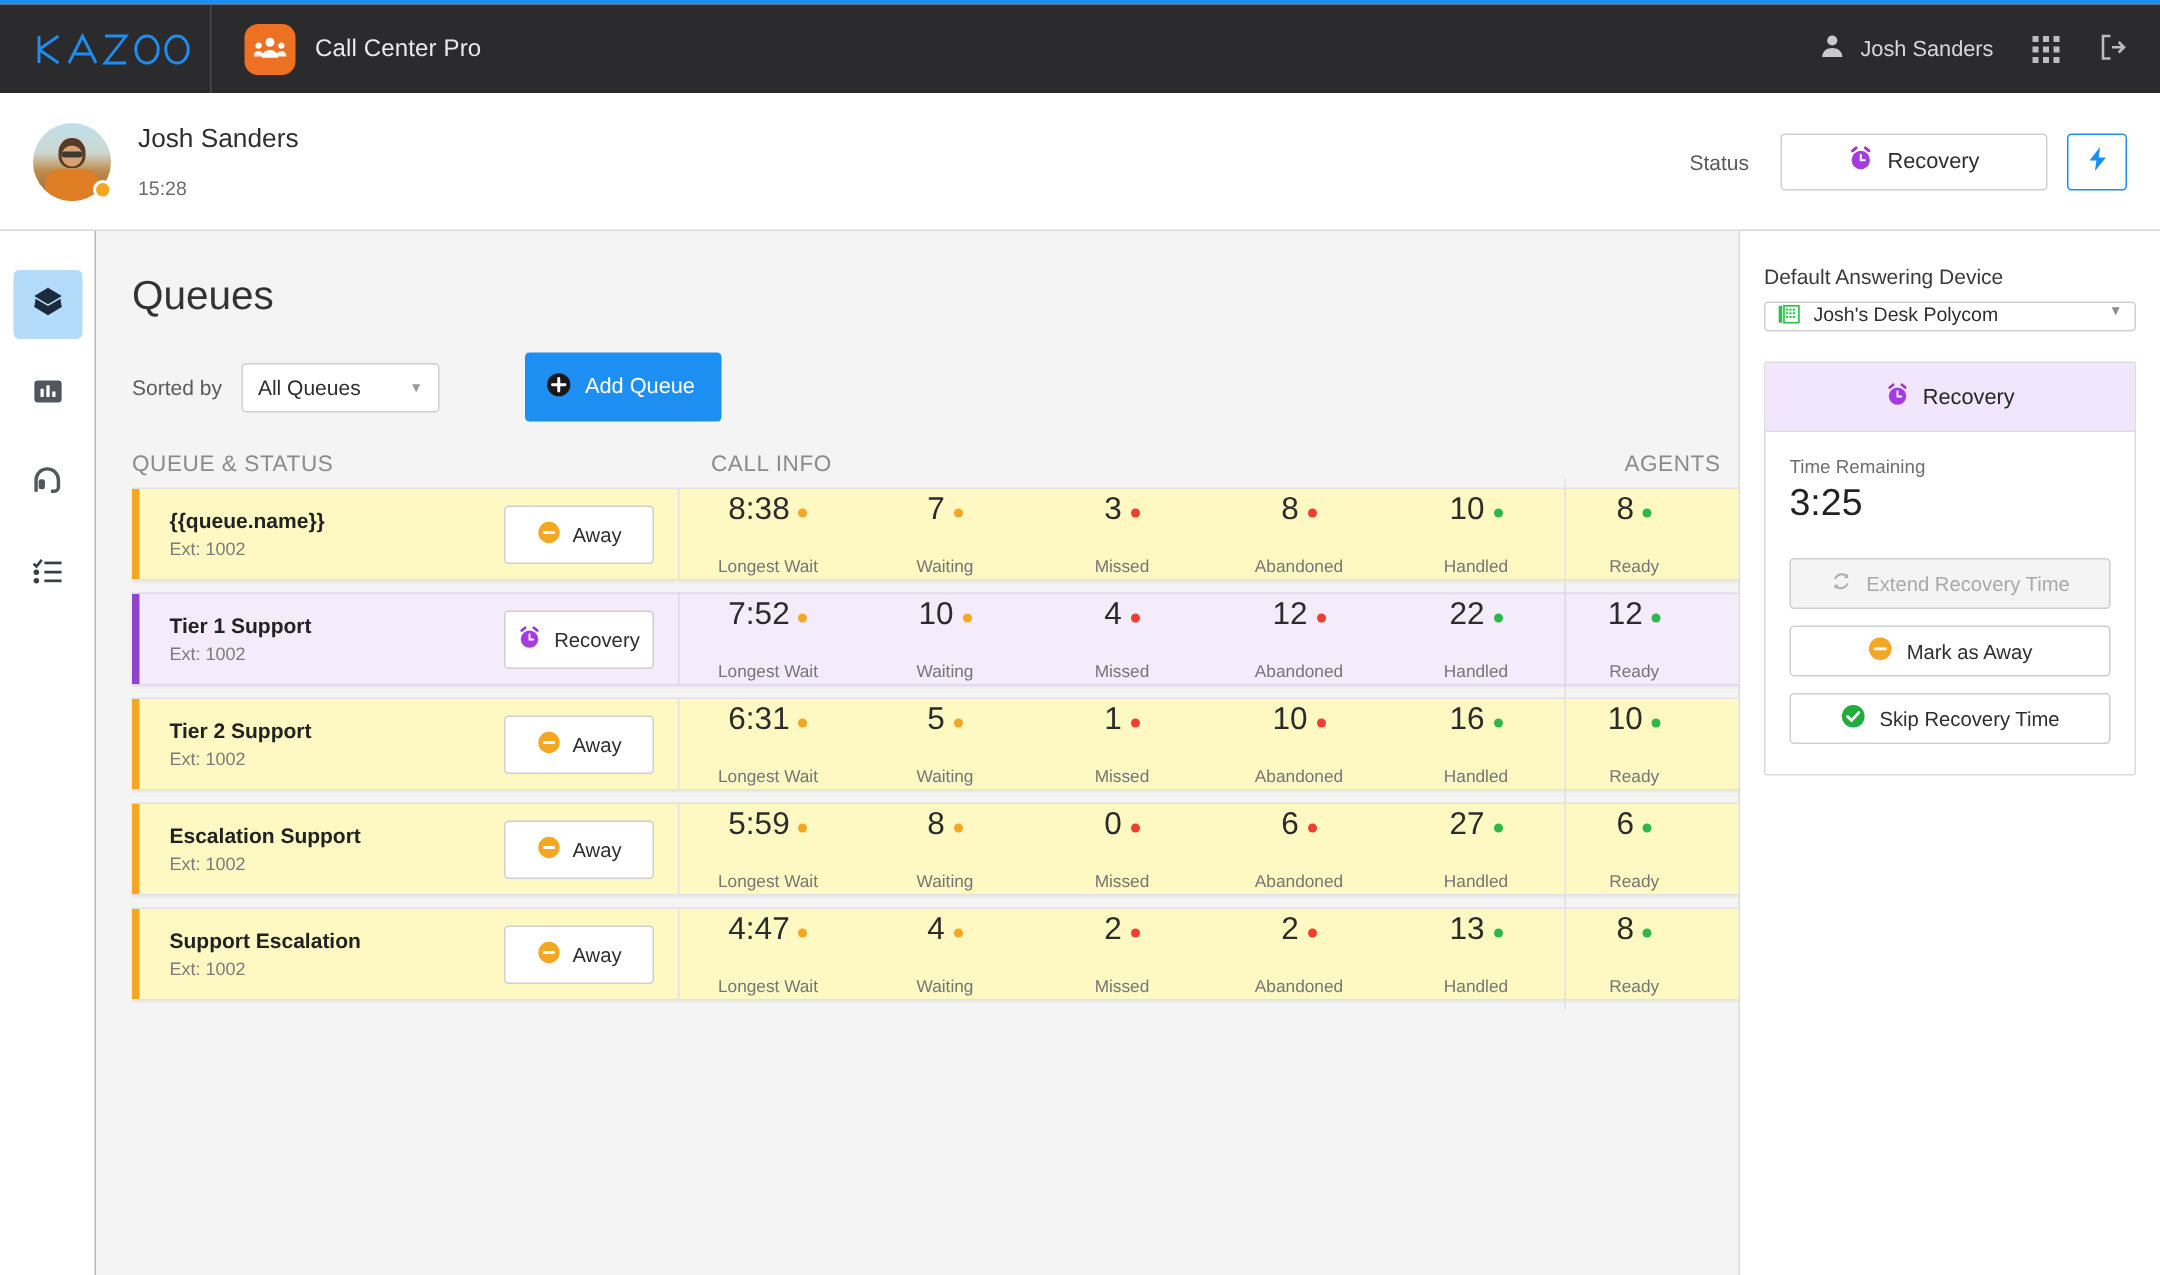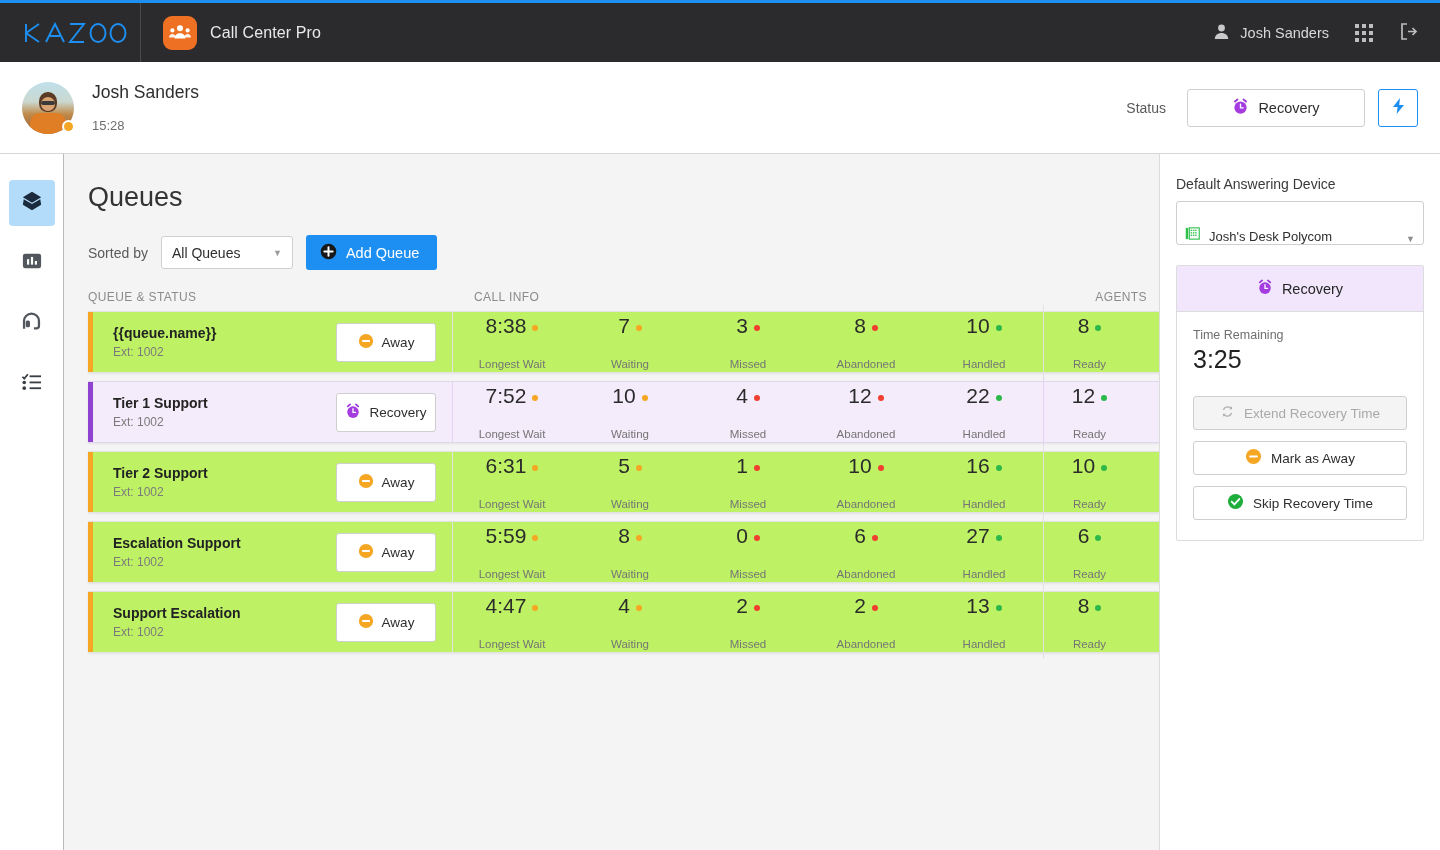--- a/index.html
+++ b/index.html
@@ -118,40 +118,41 @@
 
   .toolbar { display: flex; align-items: center; gap: 13px; padding: 22px 0 0 24px; }
   .sorted-label { font-size: 14px; color: #5a5a5a; }
   .sort-select {
     width: 132px; height: 33px; border: 1px solid #cfcfcf; border-radius: 3px;
     background: #fff; display: flex; align-items: center; padding: 0 10px;
     font-size: 14px; color: #2e2e2e; cursor: pointer;
   }
   .sort-select .caret { margin-left: auto; color: #9a9a9a; font-size: 9px; }
   .add-queue {
-    height: 35px; background: #1d8ff2; border: none; border-radius: 3px;
+    height: 46px; background: #1d8ff2; border: none; border-radius: 3px;
     color: #fff; font-size: 14.5px; display: flex; align-items: center;
     gap: 9px; padding: 0 18px 0 14px; cursor: pointer;
     font-family: "Liberation Sans", sans-serif;
+    margin-left: 44px;
   }
 
   .col-headers {
     display: flex; align-items: flex-start;
-    padding: 20px 0 7px 24px; font-size: 12px; color: #8b8b8b;
+    padding: 20px 0 7px 24px; font-size: 15px; color: #8b8b8b;
     letter-spacing: .4px;
   }
   .ch-queue { width: 386px; }
   .ch-callinfo { flex: 1 1 auto; }
   .ch-agents { width: 110px; text-align: right; padding-right: 12px; }
 
   
   .rows { padding-left: 24px; }
   .qrow {
     display: flex; align-items: stretch; height: 62px; margin-bottom: 8px;
-    background: #bef264; border: 1px solid #e2e2e2; border-left: none;
+    background: #fef9c3; border: 1px solid #e2e2e2; border-left: none;
     box-shadow: 0 1px 2px rgba(0,0,0,.07);
     width: 1096px;
   }
   .qrow.active { background: #f4ebfb; border-color: #e1d5ef; }
   .accent { width: 5px; flex: 0 0 5px; background: #f5a623; }
   .qrow.active .accent { background: #8e44d0; }
 
   .qmeta {
     width: 360px; flex: 0 0 360px; display: flex; align-items: center;
     padding: 0 0 0 20px; border-right: 1px solid #e2e2e2;
@@ -180,22 +181,22 @@
   }
   .dot { width: 6px; height: 6px; border-radius: 50%; display: inline-block; margin-top: 4px; }
   .stat-lbl { font-size: 11.5px; color: #757575; margin-top: 20px; }
 
   
   .rightpanel {
     width: 280px; flex: 0 0 280px; background: #fff; padding: 22px 16px 0 16px;
   }
   .rp-label { font-size: 14px; color: #3a3a3a; margin-bottom: 9px; }
   .device-select {
-    height: 44px; border: 1px solid #cfcfcf; border-radius: 3px; background: #fff;
-    display: flex; align-items: flex-end; gap: 9px; padding: 0 8px;
+    height: 20px; border: 1px solid #cfcfcf; border-radius: 3px; background: #fff;
+    display: flex; align-items: flex-start; gap: 9px; padding: 0 8px;
     font-size: 13px; color: #2e2e2e; cursor: pointer;
   }
   .device-select .caret { margin-left: auto; color: #8d8d8d; font-size: 9px; }
 
   .recovery-card {
     margin-top: 20px; border: 1px solid #dcdcdc; border-radius: 2px; background: #fff;
   }
   .recovery-head {
     background: #f1e6fb; border-bottom: 1px solid #dcdcdc;
     height: 46px; display: flex; align-items: center; justify-content: center;

